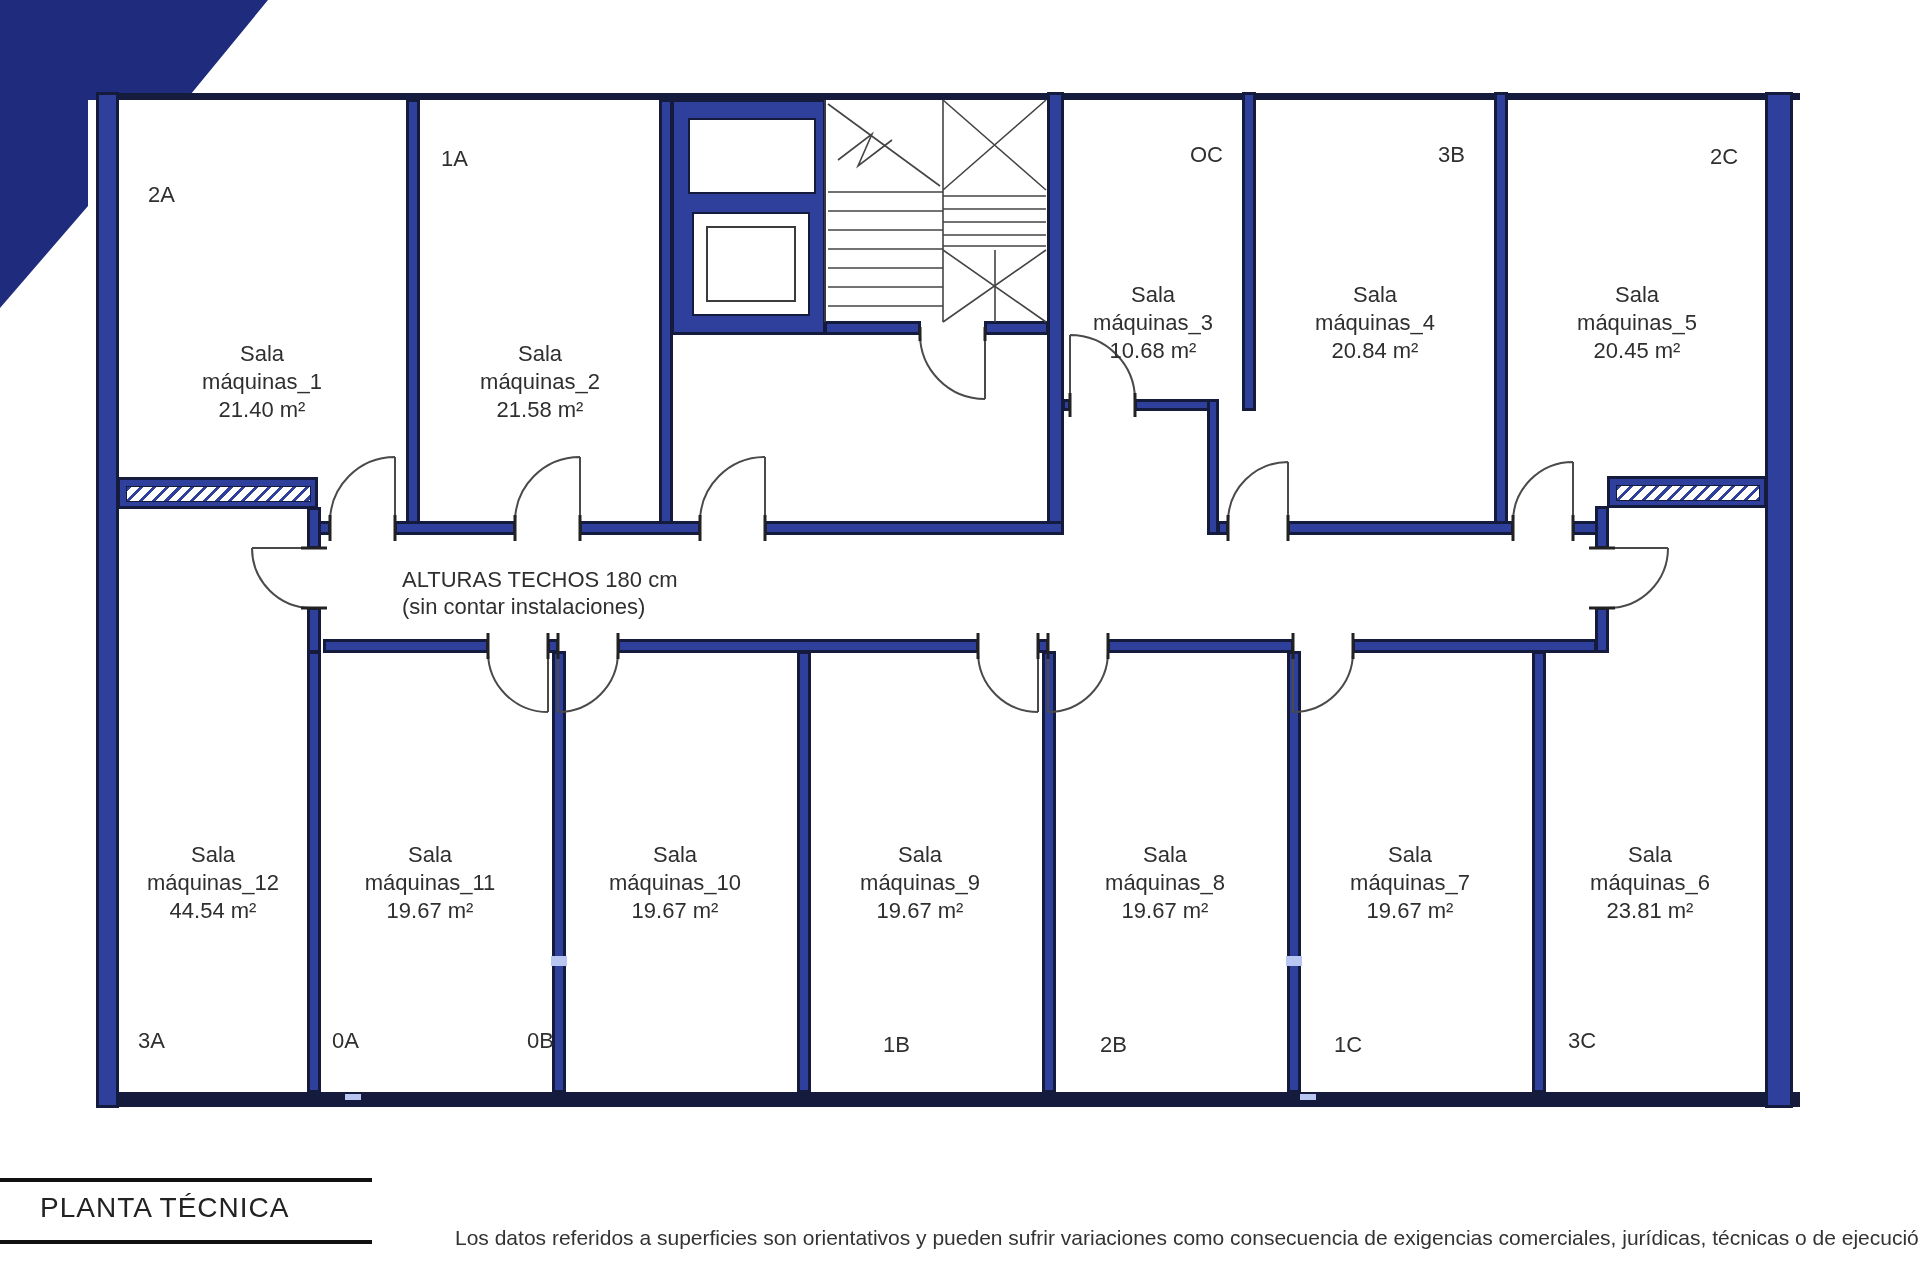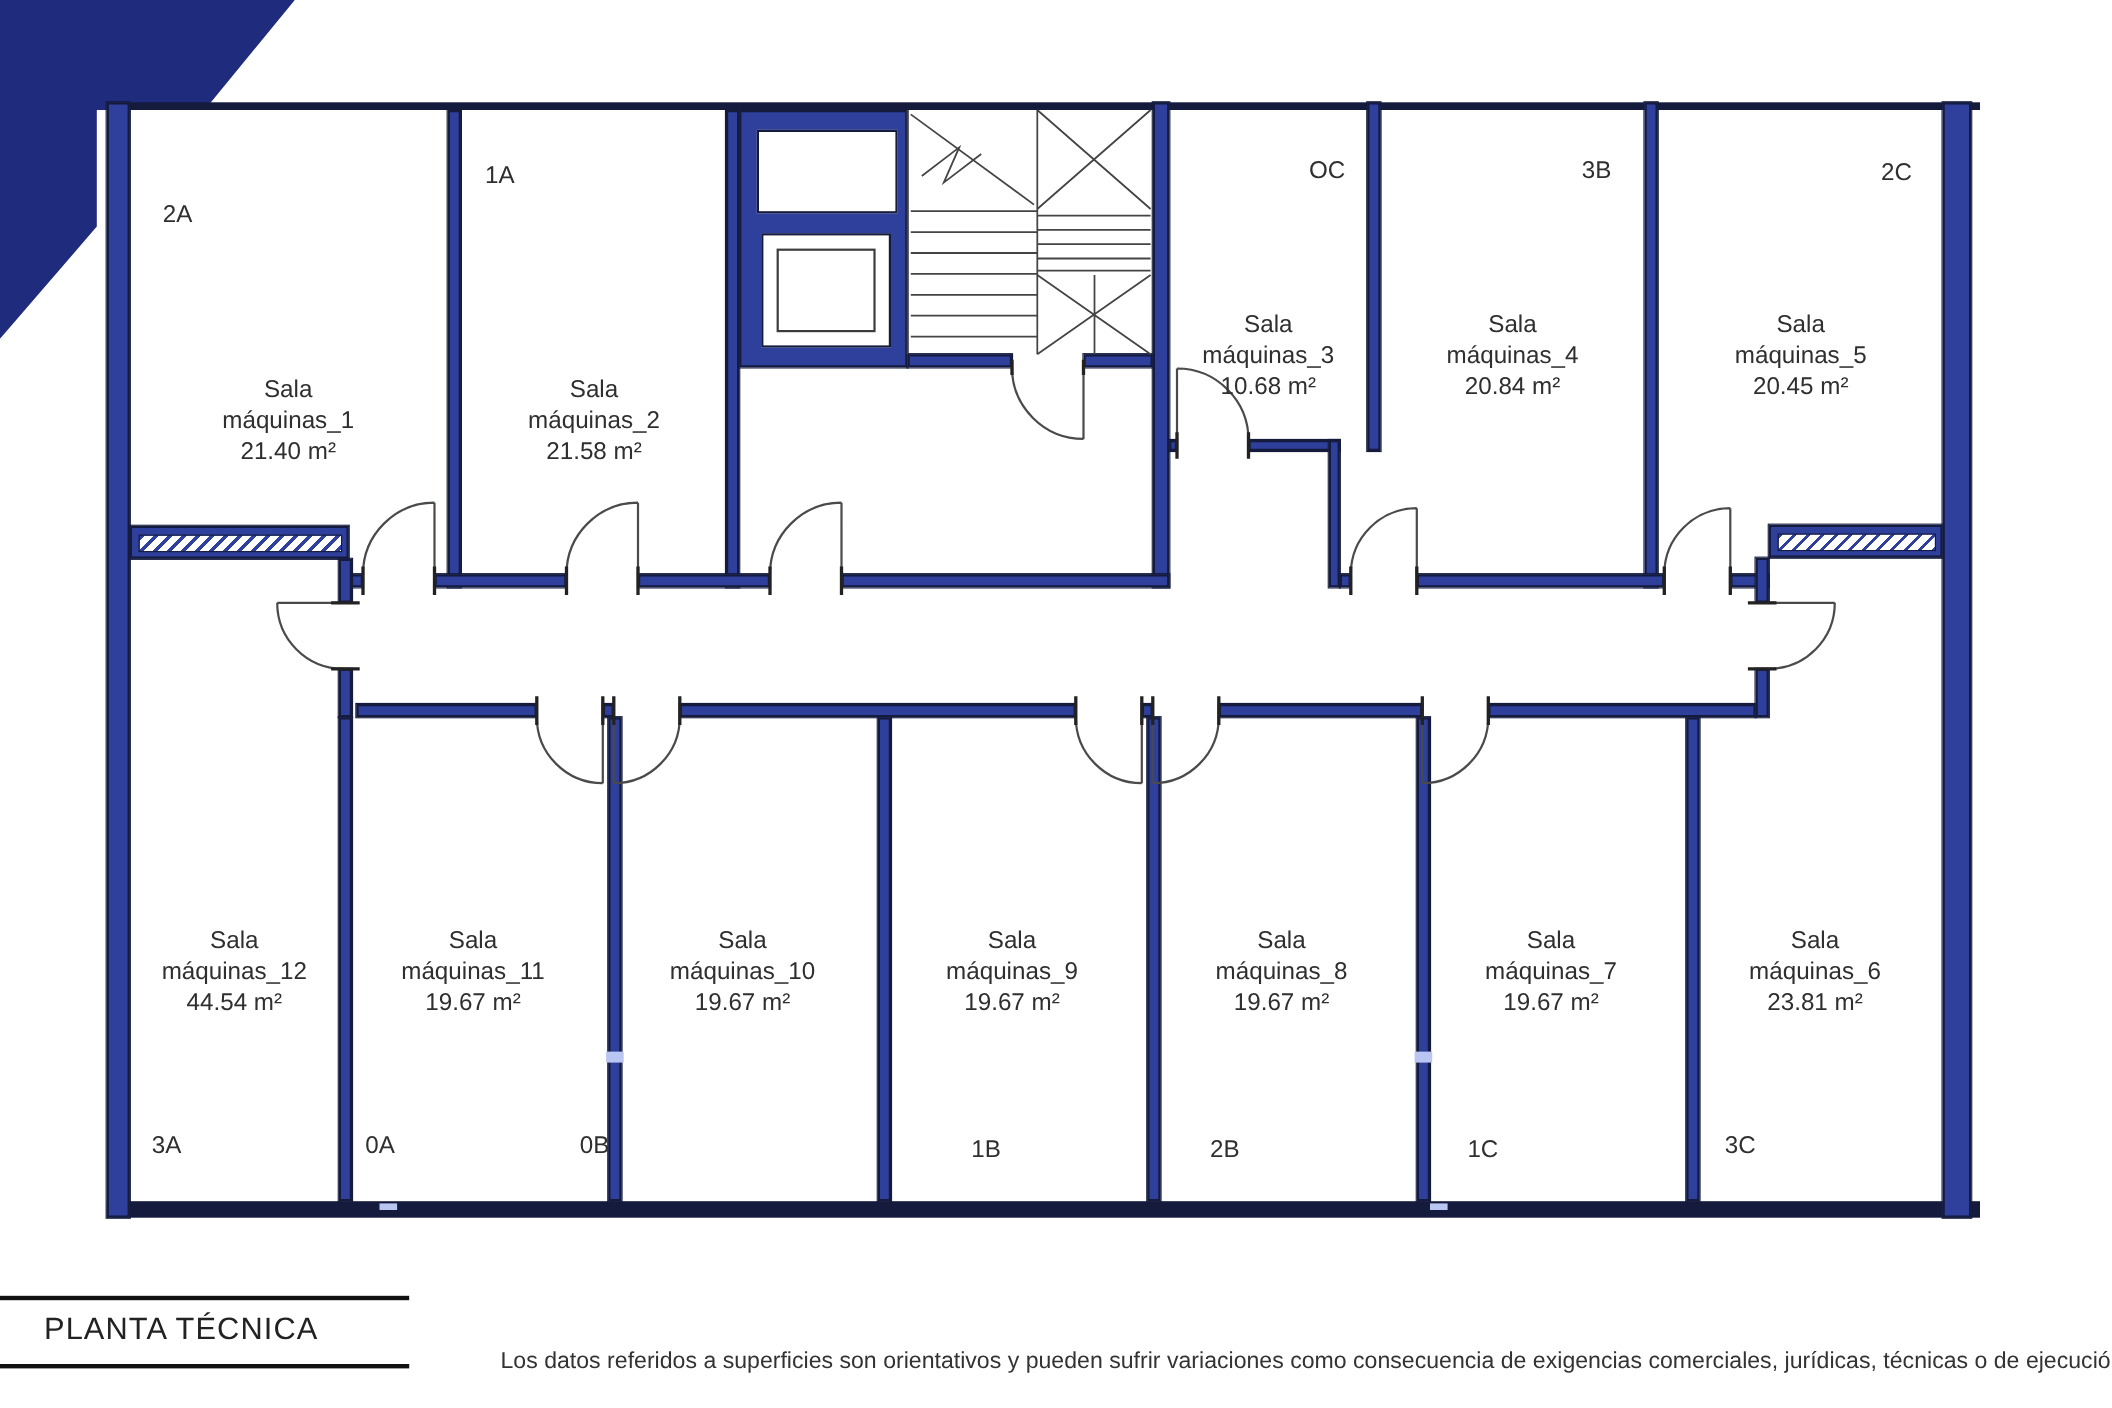--- a/index.html
+++ b/index.html
@@ -173,20 +173,24 @@
       <div>máquinas_4</div>
       <div>20.84 m²</div>
   </div>
   <div class="rlabel" style="left:1637px;top:281px;">
     <div>Sala</div>
       <div>máquinas_5</div>
       <div>20.45 m²</div>
   </div>
 
 
+  <div class="note" style="left:402px;top:566px;">
+    <div>ALTURAS TECHOS 180 cm</div>
+      <div>(sin contar instalaciones)</div>
+  </div>
 
   <div class="rlabel" style="left:213px;top:841px;">
     <div>Sala</div>
       <div>máquinas_12</div>
       <div>44.54 m²</div>
   </div>
   <div class="rlabel" style="left:430px;top:841px;">
     <div>Sala</div>
       <div>máquinas_11</div>
       <div>19.67 m²</div>

